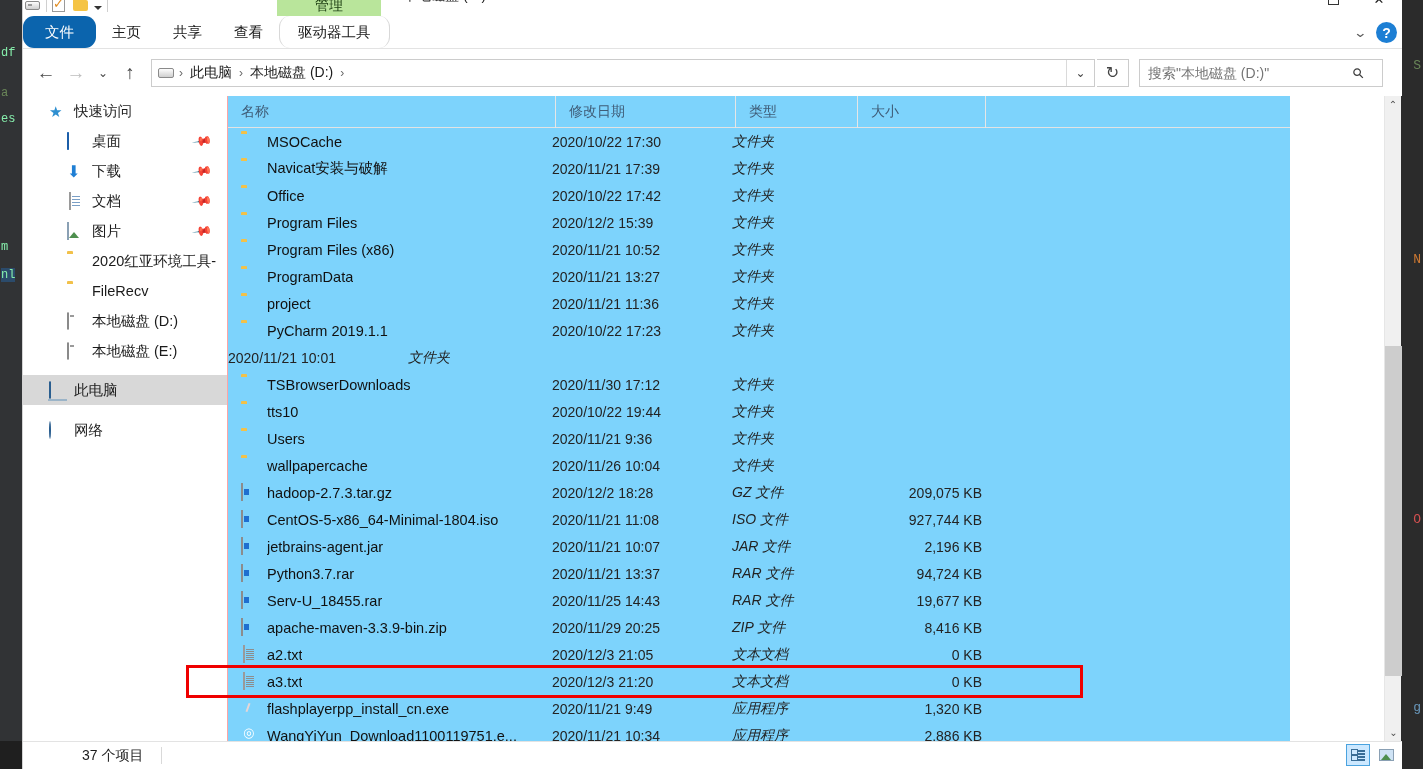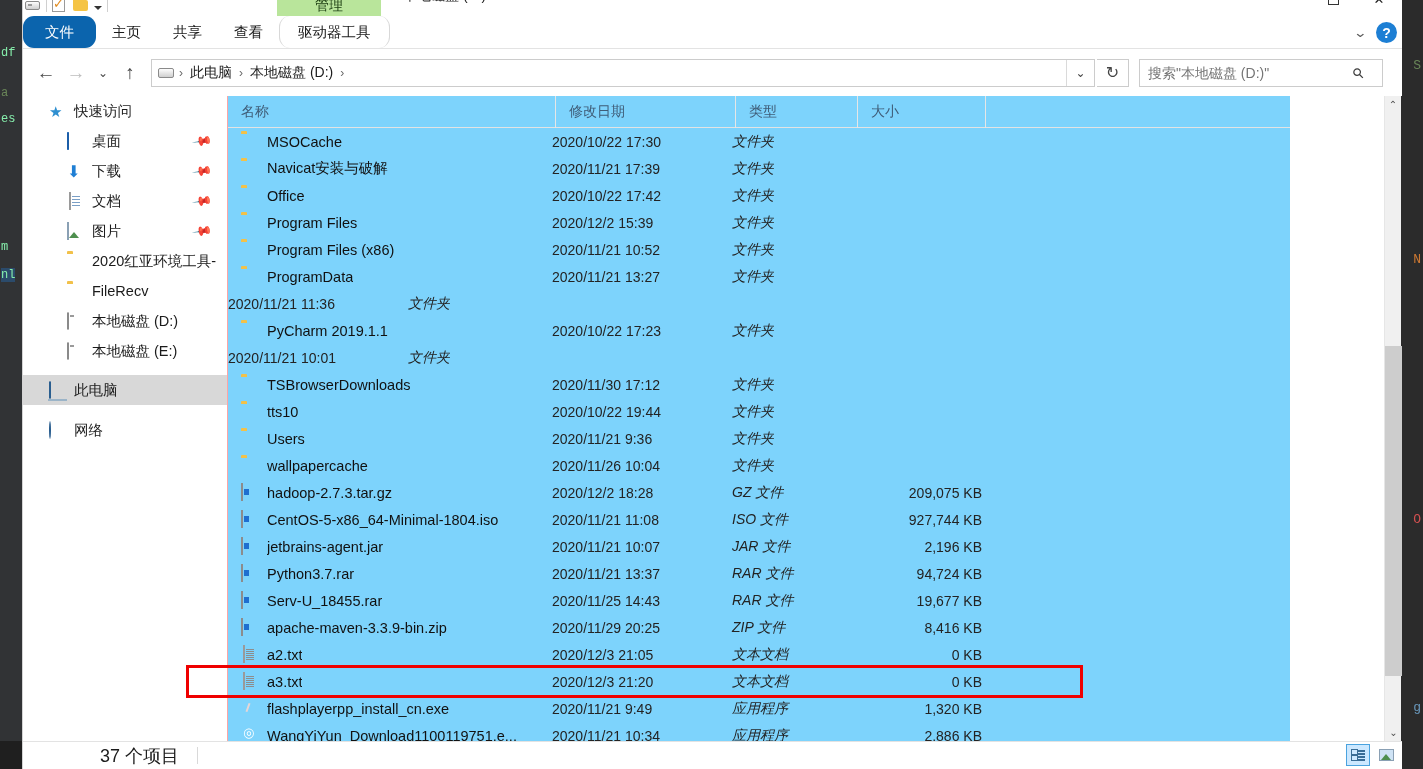--- a/index.html
+++ b/index.html
@@ -375,21 +375,21 @@
     position: absolute; left: 0; width: 17px; top: 250px; height: 330px;
     background: #cdcdcd;
   }
 
   
   .statusbar {
     position: absolute; left: 0; bottom: 0; width: 1379px; height: 28px;
     background: #ffffff; border-top: 1px solid #e3e3e3;
     display: flex; align-items: center;
   }
-  .sb-count { font-size: 18px; color: #1b1b1b; margin-left: 77px; }
+  .sb-count { font-size: 14px; color: #1b1b1b; margin-left: 59px; }
   .sb-div { width: 1px; height: 17px; background: #d9d9d9; margin-left: 18px; }
   .view-btns {
     position: absolute; right: 4px; top: 2px;
     display: flex; align-items: center; gap: 4px;
   }
   .vb {
     width: 24px; height: 22px; display: flex;
     align-items: center; justify-content: center;
   }
   .vb.active { background: #cce8ff; border: 1px solid #4aa3df; }
@@ -627,20 +627,24 @@
           <div class="fl-row">
             <div class="c-name">
               <span class="fi"><span class="fi-folder"></span></span>
               <span class="fname">ProgramData</span>
             </div>
             <div class="c-date">2020/11/21 13:27</div>
             <div class="c-type">文件夹</div>
             <div class="c-size"></div>
           </div>
           <div class="fl-row">
+            <div class="c-name">
+              <span class="fi"><span class="fi-folder"></span></span>
+              <span class="fname">project</span>
+            </div>
             <div class="c-date">2020/11/21 11:36</div>
             <div class="c-type">文件夹</div>
             <div class="c-size"></div>
           </div>
           <div class="fl-row">
             <div class="c-name">
               <span class="fi"><span class="fi-folder"></span></span>
               <span class="fname">PyCharm 2019.1.1</span>
             </div>
             <div class="c-date">2020/10/22 17:23</div>

